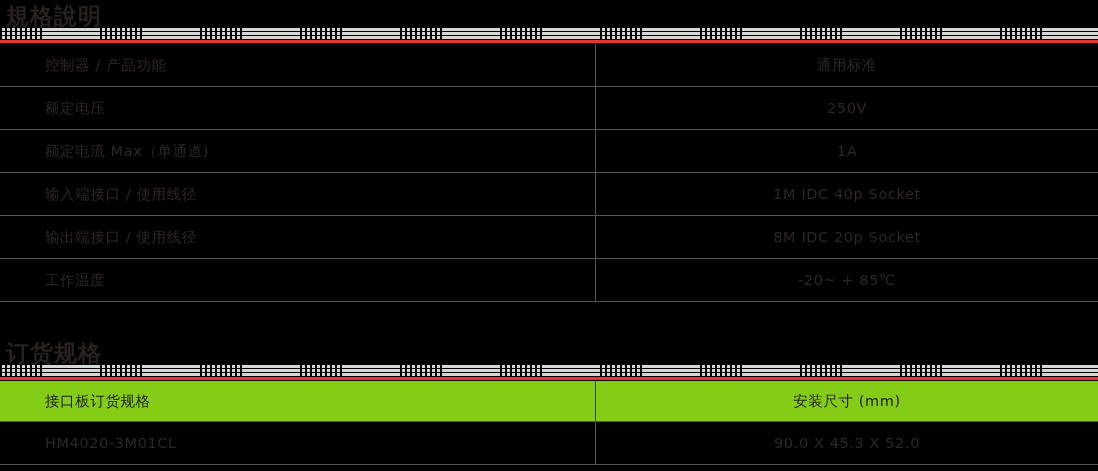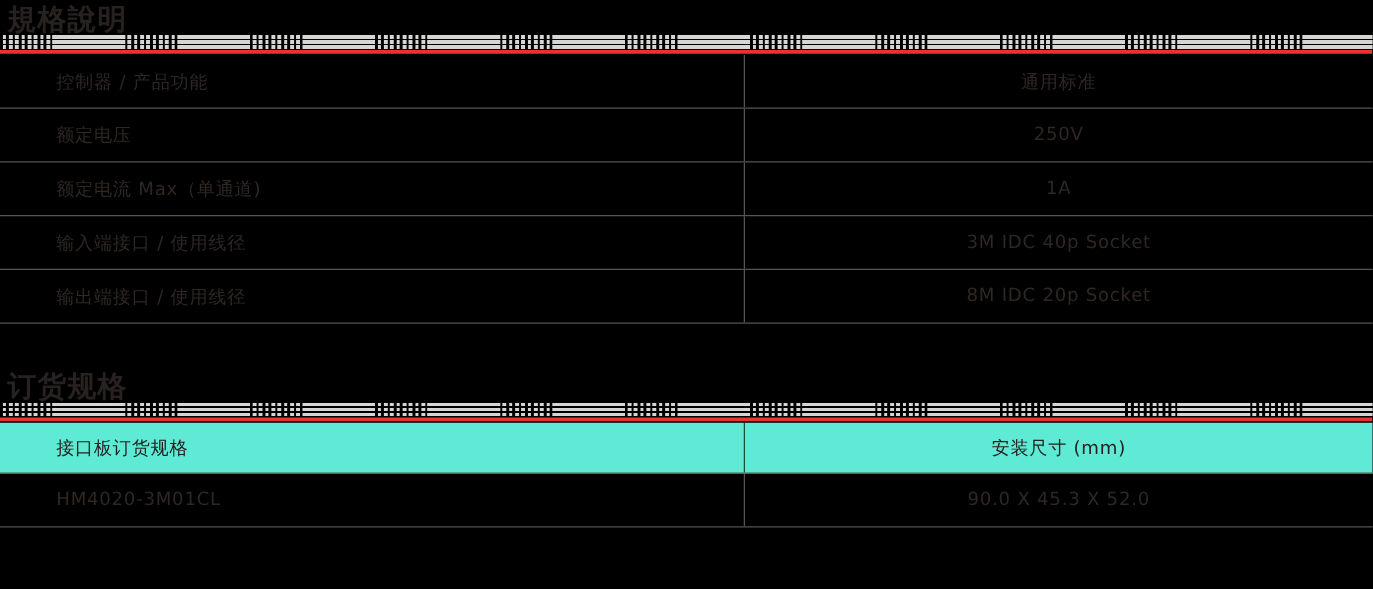--- a/index.html
+++ b/index.html
@@ -112,21 +112,21 @@
     letter-spacing: 0.6px;
   }
   table.spec td.value {
     text-align: center;
     border-left: 1px solid #575451;
     letter-spacing: 0.6px;
   }
 
   
   table.spec tr.head td {
-    background: #5eead4;
+    background: #84cc16;
     color: #242020;
     height: 40px;
     border-bottom: 1px solid #575451;
   }
   table.spec tr.head td.value { border-left: 1px solid #14532d; }
   .spacer-2 { height: 40px; }
   .pre-title { height: 5px; }
 </style>
 </head>
 <body>
@@ -163,25 +163,29 @@
         <tr>
           <td class="label">额定电压</td>
           <td class="value">250V</td>
         </tr>
         <tr>
           <td class="label">额定电流 Max（单通道)</td>
           <td class="value">1A</td>
         </tr>
         <tr>
           <td class="label">输入端接口 / 使用线径</td>
-          <td class="value">3M  IDC  40p  Socket</td>
+          <td class="value">1M  IDC  40p  Socket</td>
         </tr>
         <tr>
           <td class="label">输出端接口 / 使用线径</td>
           <td class="value">8M  IDC  20p  Socket</td>
+        </tr>
+        <tr>
+          <td class="label">工作温度</td>
+          <td class="value">-20~ + 85℃</td>
         </tr>
       </tbody>
     </table>
   </div>
 
   <div class="spacer-2"></div>
 
   <div class="section">
     <div class="section-title">订货规格</div>
 

